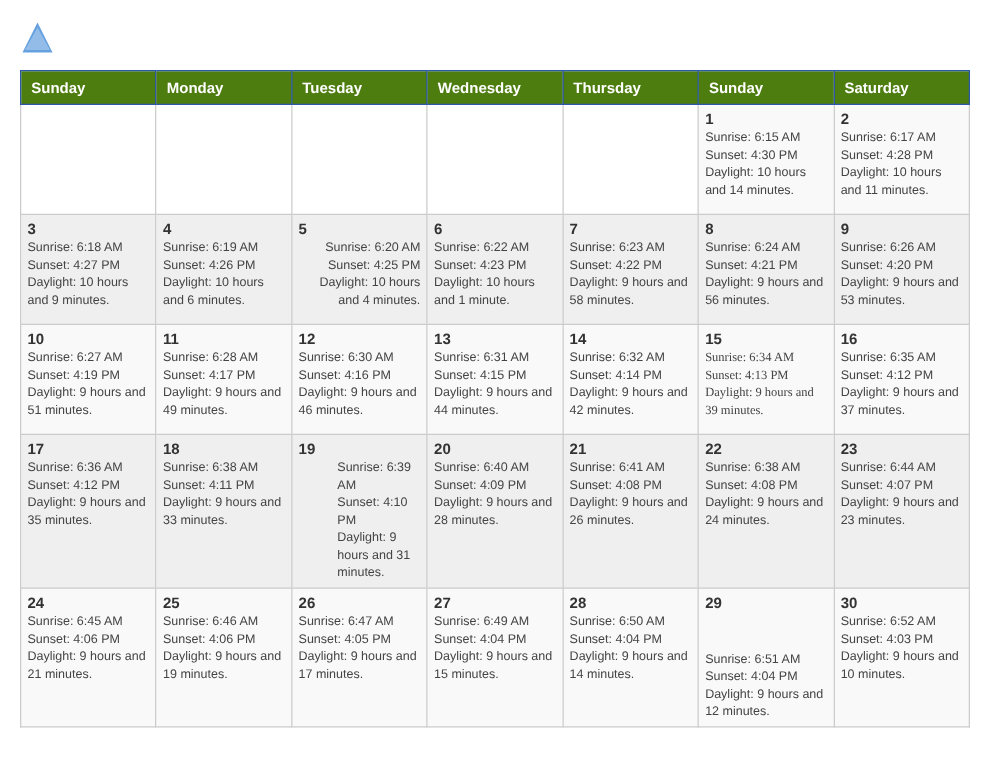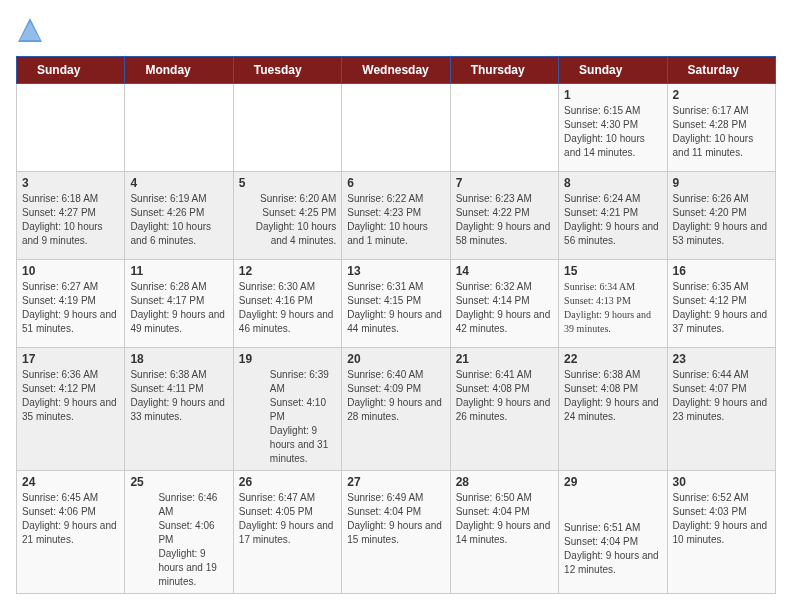--- a/index.html
+++ b/index.html
@@ -49,24 +49,24 @@
     .location-title {
       font-size: 14px;
       color: #555;
     }
     table {
       width: 100%;
       border-collapse: collapse;
       table-layout: fixed;
     }
     thead tr th {
-      background-color: #7f1d1d;
+      background-color: #4d7c0f;
       color: #fff;
       font-size: 12px;
-      padding: 6px 20px;
+      padding: 6px 8px;
       text-align: left;
       border: 1px solid #2d58a8;
     }
     tbody tr td {
       border: 1px solid #ccc;
       vertical-align: top;
       padding: 4px 5px;
       font-size: 10px;
       color: #333;
       height: 88px;
@@ -284,21 +284,21 @@
       </tr>
       <tr>
         <td>
           <span class="day-num">24</span>
           <div class="day-info" style="white-space: pre-line;">Sunrise: 6:45 AM
 Sunset: 4:06 PM
 Daylight: 9 hours and 21 minutes.</div>
         </td>
         <td>
           <span class="day-num">25</span>
-          <div class="day-info" style="white-space: pre-line; margin-left: 28px;">Sunrise: 6:46 AM
+          <div class="day-info" style="white-space: pre-line;">Sunrise: 6:46 AM
 Sunset: 4:06 PM
 Daylight: 9 hours and 19 minutes.</div>
         </td>
         <td>
           <span class="day-num">26</span>
           <div class="day-info" style="white-space: pre-line;">Sunrise: 6:47 AM
 Sunset: 4:05 PM
 Daylight: 9 hours and 17 minutes.</div>
         </td>
         <td>

